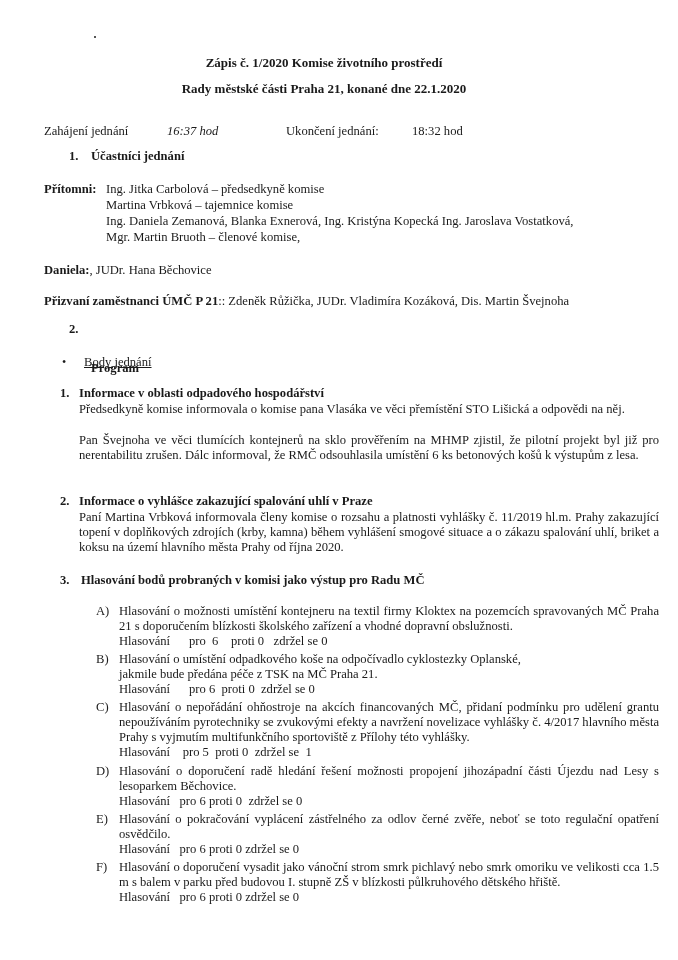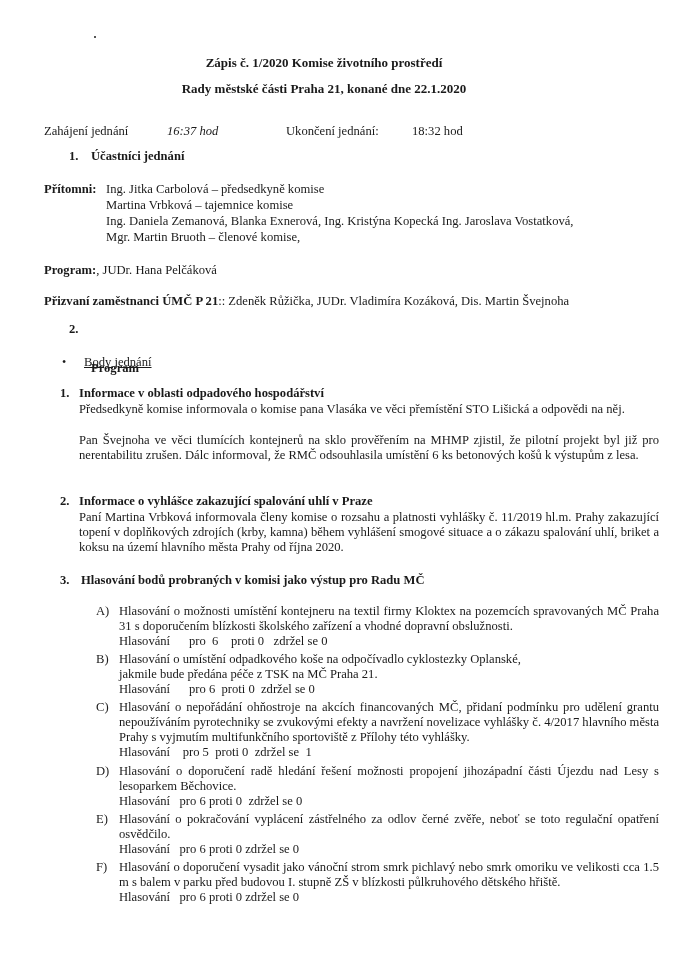--- a/index.html
+++ b/index.html
@@ -36,21 +36,21 @@
   <div class="abs b" style="left:69px; top:149px;">1.</div>
   <div class="abs b" style="left:91px; top:149px;">Účastníci jednání</div>
 
   <div class="abs b" style="left:44px; top:182px;">Přítomni:</div>
   <div class="abs" style="left:106px; top:182px;">Ing. Jitka Carbolová – předsedkyně komise</div>
   <div class="abs" style="left:106px; top:198px;">Martina Vrbková – tajemnice komise</div>
   <div class="abs" style="left:106px; top:214px;">Ing. Daniela Zemanová, Blanka Exnerová, Ing. Kristýna Kopecká Ing. Jaroslava Vostatková,</div>
   <div class="abs" style="left:106px; top:230px;">Mgr. Martin Bruoth – členové komise,</div>
 
   <div class="abs" style="left:44px; top:263px;">
-    <span class="b">Program:</span><span>, JUDr. Hana Pelčáková</span>
+    <span class="b">Daniela:</span><span>, JUDr. Hana Běchovice</span>
   </div>
 
   <div class="abs" style="left:44px; top:294px;">
     <span class="b">Přizvaní zaměstnanci ÚMČ P 21</span><span>:: Zdeněk Růžička, JUDr. Vladimíra Kozáková, Dis. Martin Švejnoha</span>
   </div>
 
   <div class="abs b" style="left:69px; top:322px;">2.</div>
   <div class="abs b" style="left:91px; top:322px;margin-top:39px;">Program</div>
 
   <div class="bullet" style="top:355px;">•</div>
@@ -64,21 +64,21 @@
   <div class="abs b" style="left:60px; top:494px;">2.</div>
   <div class="abs b" style="left:79px; top:494px;">Informace o vyhlášce zakazující spalování uhlí v Praze</div>
   <div class="para" style="left:79px; top:510px; width:580px;">Paní Martina Vrbková informovala členy komise o rozsahu a platnosti vyhlášky č. 11/2019 hl.m. Prahy zakazující topení v doplňkových zdrojích (krby, kamna) během vyhlášení smogové situace a o zákazu spalování uhlí, briket a koksu na území hlavního města Prahy od října 2020.</div>
 
   <div class="abs b" style="left:60px; top:573px;">3.</div>
   <div class="abs b" style="left:81px; top:573px;">Hlasování bodů probraných v komisi jako výstup pro Radu MČ</div>
 
   <div id="votes">
       <div class="vote-letter" style="top: 604px;">A)</div>
       <div class="vote-body" style="top: 604px;">
-        <div>Hlasování o možnosti umístění kontejneru na textil firmy Kloktex na pozemcích spravovaných MČ Praha 31 s doporučením blízkosti školského zařízení a vhodné dopravní obslužnosti.</div>
+        <div>Hlasování o možnosti umístění kontejneru na textil firmy Kloktex na pozemcích spravovaných MČ Praha 21 s doporučením blízkosti školského zařízení a vhodné dopravní obslužnosti.</div>
         <div style="white-space: pre; text-align: left;">Hlasování      pro  6    proti 0   zdržel se 0</div>
       </div>
       <div class="vote-letter" style="top: 652px;">B)</div>
       <div class="vote-body" style="top: 652px;">
         <div style="text-align: left;">Hlasování o umístění odpadkového koše na odpočívadlo cyklostezky Oplanské,<br>jakmile bude předána péče z TSK na MČ Praha 21.</div>
         <div style="white-space: pre; text-align: left;">Hlasování      pro 6  proti 0  zdržel se 0</div>
       </div>
       <div class="vote-letter" style="top: 700px;">C)</div>
       <div class="vote-body" style="top: 700px;">
         <div>Hlasování o nepořádání ohňostroje na akcích financovaných MČ, přidaní podmínku pro udělení grantu nepoužíváním pyrotechniky se zvukovými efekty a navržení novelizace vyhlášky č. 4/2017 hlavního města Prahy s vyjmutím multifunkčního sportoviště z Přílohy této vyhlášky.</div>

